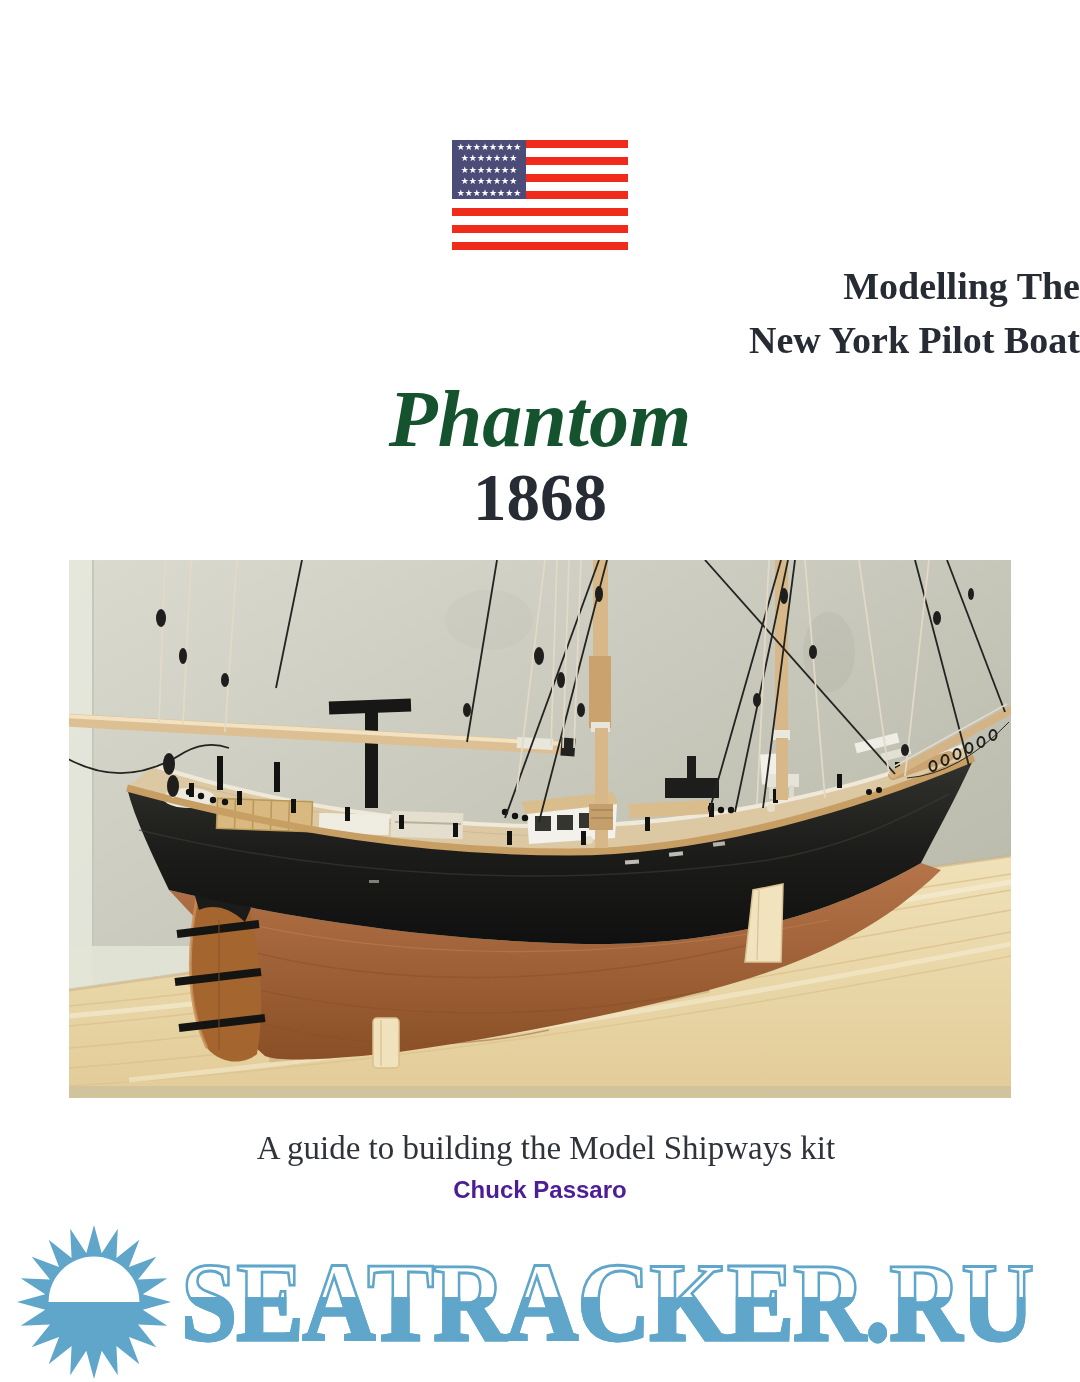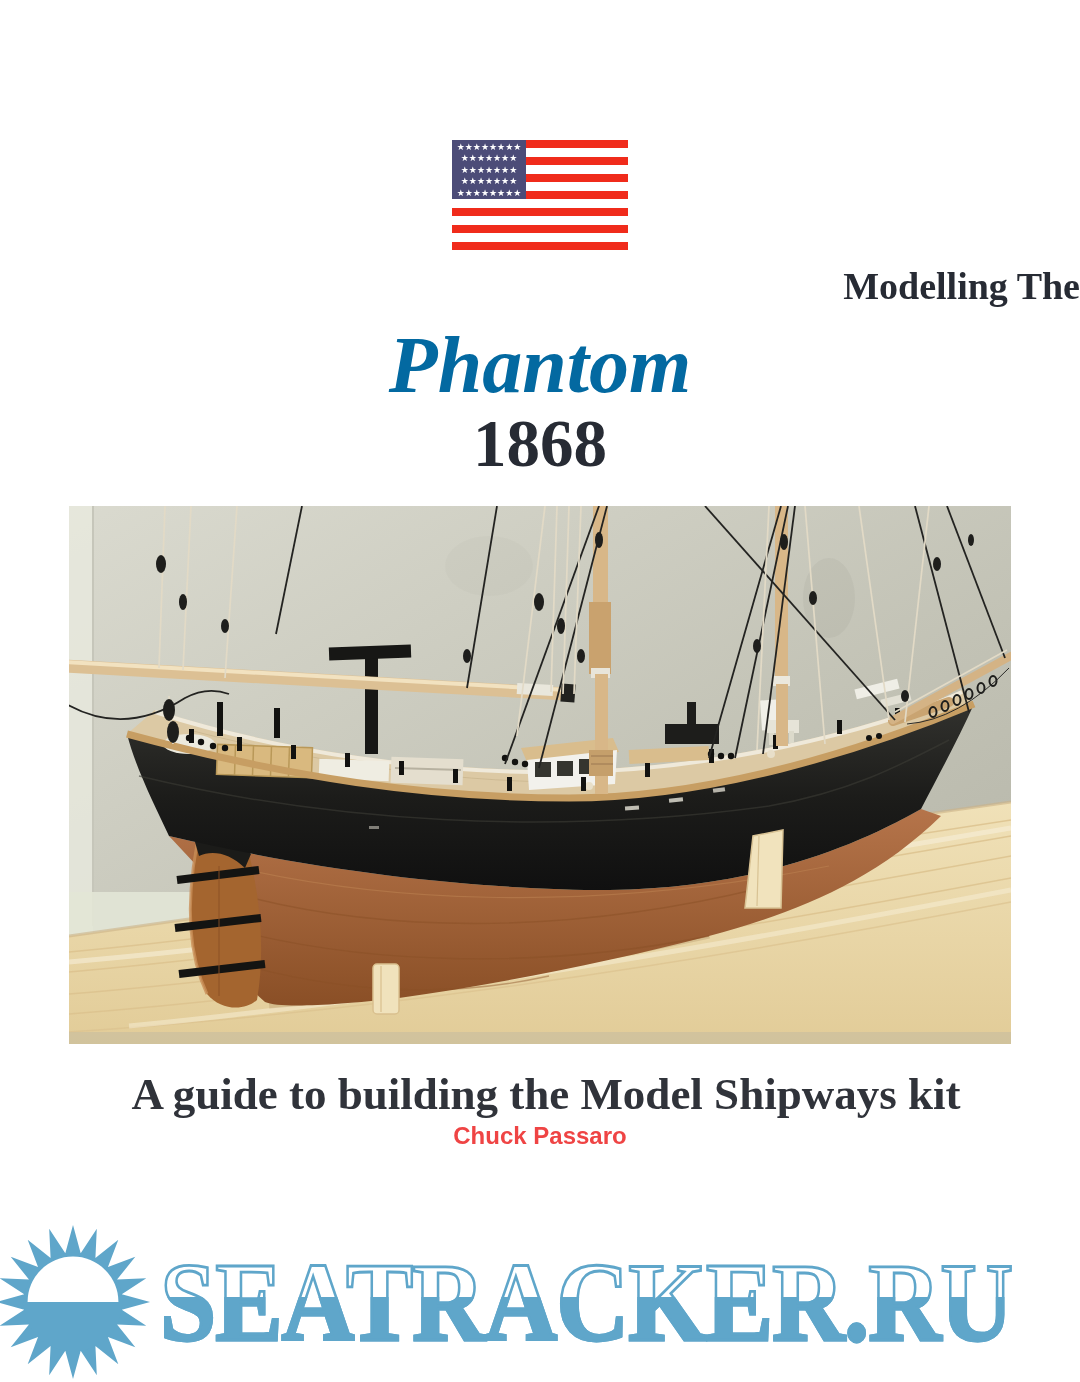--- a/index.html
+++ b/index.html
@@ -21,41 +21,41 @@
   .flag .star-row{
     color:#ffffff;font-size:9px;line-height:10px;letter-spacing:0px;
     font-family:"DejaVu Sans",sans-serif;text-align:center;white-space:nowrap;
   }
   
   .title-line{
     color:#272b34;font-weight:bold;font-size:38px;line-height:44px;margin:0;text-align:right;
   }
   .title-line.second{margin-top:10px;}
   .boat-name{
-    color:#0369a1;font-weight:bold;font-style:italic;font-size:80px;line-height:90px;
+    color:#14532d;font-weight:bold;font-style:italic;font-size:80px;line-height:90px;
     margin:12px 0 0 0;
   }
   .year{
     color:#272b34;font-weight:bold;font-size:67px;line-height:62px;margin:2px 0 0 0;
   }
   
   .photo-wrap{width:942px;height:538px;margin:32px auto 0;}
   .photo-wrap svg{display:block;}
   
   .caption{
-    color:#30333a;font-size:45px;line-height:48px;margin:26px 0 0 12px;font-weight:bold;
+    color:#30333a;font-size:33px;line-height:48px;margin:26px 0 0 12px;font-weight:normal;
   }
   .author{
-    color:#ef4444;font-size:24px;line-height:28px;margin:4px 0 0 0;
+    color:#4c1d95;font-size:24px;line-height:28px;margin:4px 0 0 0;
     font-family:"Liberation Sans",sans-serif;font-weight:bold;
   }
   
   .watermark{
     position:absolute;left:0;right:9px;bottom:0;height:160px;
-    display:flex;align-items:center;justify-content:flex-start;
+    display:flex;align-items:center;justify-content:flex-start;padding-left:21px;
   }
   .watermark .sun{flex:0 0 auto;margin-left:-6px;}
   .watermark-text{
     flex:0 0 auto;margin-left:8px;
     font-family:"Liberation Serif",serif;font-weight:bold;
     font-size:101px;letter-spacing:-1px;white-space:nowrap;
     transform:scaleY(1.12);transform-origin:center;
     background:linear-gradient(to bottom,#ffffff 0 46%,#5fa6ca 46% 100%);
     -webkit-background-clip:text;background-clip:text;
     color:transparent;-webkit-text-stroke:2.5px #5fa6ca;
@@ -70,20 +70,21 @@
     <div class="canton">
       <div class="star-row">★★★★★★★★</div>
       <div class="star-row">★★★★★★★</div>
       <div class="star-row">★★★★★★★</div>
       <div class="star-row">★★★★★★★</div>
       <div class="star-row">★★★★★★★★</div>
     </div>
   </div>
 
   <h2 class="title-line">Modelling The</h2>
+  <h2 class="title-line second">New York Pilot Boat</h2>
   <h1 class="boat-name">Phantom</h1>
   <h2 class="year">1868</h2>
 
   <div class="photo-wrap">
     <svg width="942" height="538" viewBox="0 0 942 538" role="img" aria-label="Model of the New York pilot boat Phantom: black-hulled schooner with copper-plated bottom, rudder, two wooden masts, boom and bowsprit with rigging, white deck furniture, displayed on small wooden pegs on a light wooden board against a grey wall">
       <defs>
         <linearGradient id="wall" x1="0" y1="0" x2="1" y2="1">
           <stop offset="0" stop-color="#dadacf"></stop>
           <stop offset="0.6" stop-color="#c2c2b5"></stop>
           <stop offset="1" stop-color="#b3b3a6"></stop>

